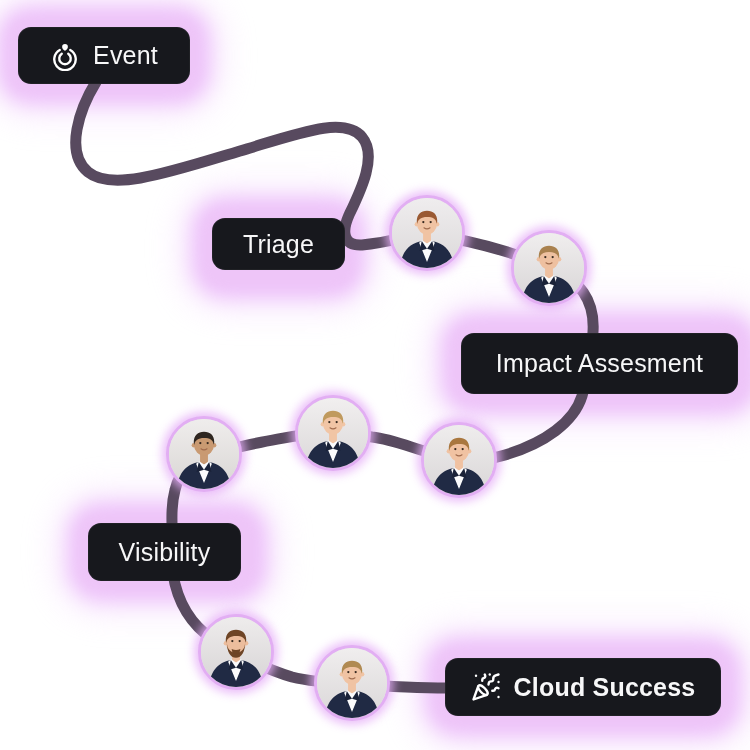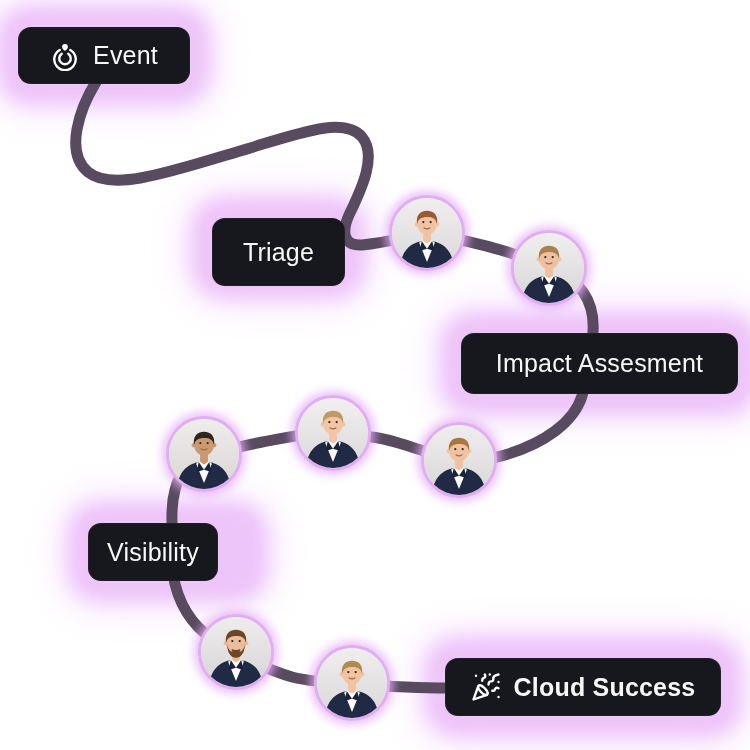--- a/index.html
+++ b/index.html
@@ -26,23 +26,23 @@
   .path-layer{position:absolute;inset:0;z-index:2;}
 
   
   .node{
     position:absolute;z-index:3;background:#17181d;border-radius:13px;
     display:flex;align-items:center;justify-content:center;gap:13px;
     color:#f7f7f8;font-size:25px;font-weight:500;letter-spacing:.2px;
     box-shadow:inset 0 0 0 1px rgba(255,255,255,.04);
   }
   .n-event{left:18px;top:27px;width:172px;height:57px;}
-  .n-triage{left:212px;top:218px;width:133px;height:68px;}
+  .n-triage{left:212px;top:218px;width:133px;height:52px;}
   .n-impact{left:461px;top:333px;width:277px;height:61px;}
-  .n-visibility{left:88px;top:523px;width:130px;height:58px;}
+  .n-visibility{left:88px;top:523px;width:153px;height:58px;}
   .n-cloud{left:445px;top:658px;width:276px;height:58px;font-weight:bold;}
   .node svg{display:block;}
 
   
   .avatar{
     position:absolute;z-index:4;width:70px;height:70px;border-radius:50%;
     border:3px solid #e2aef3;overflow:hidden;background:#e9e7e8;
     box-shadow:0 0 10px 4px rgba(230,175,248,.8);
   }
   .avatar svg{display:block;width:100%;height:100%;}

